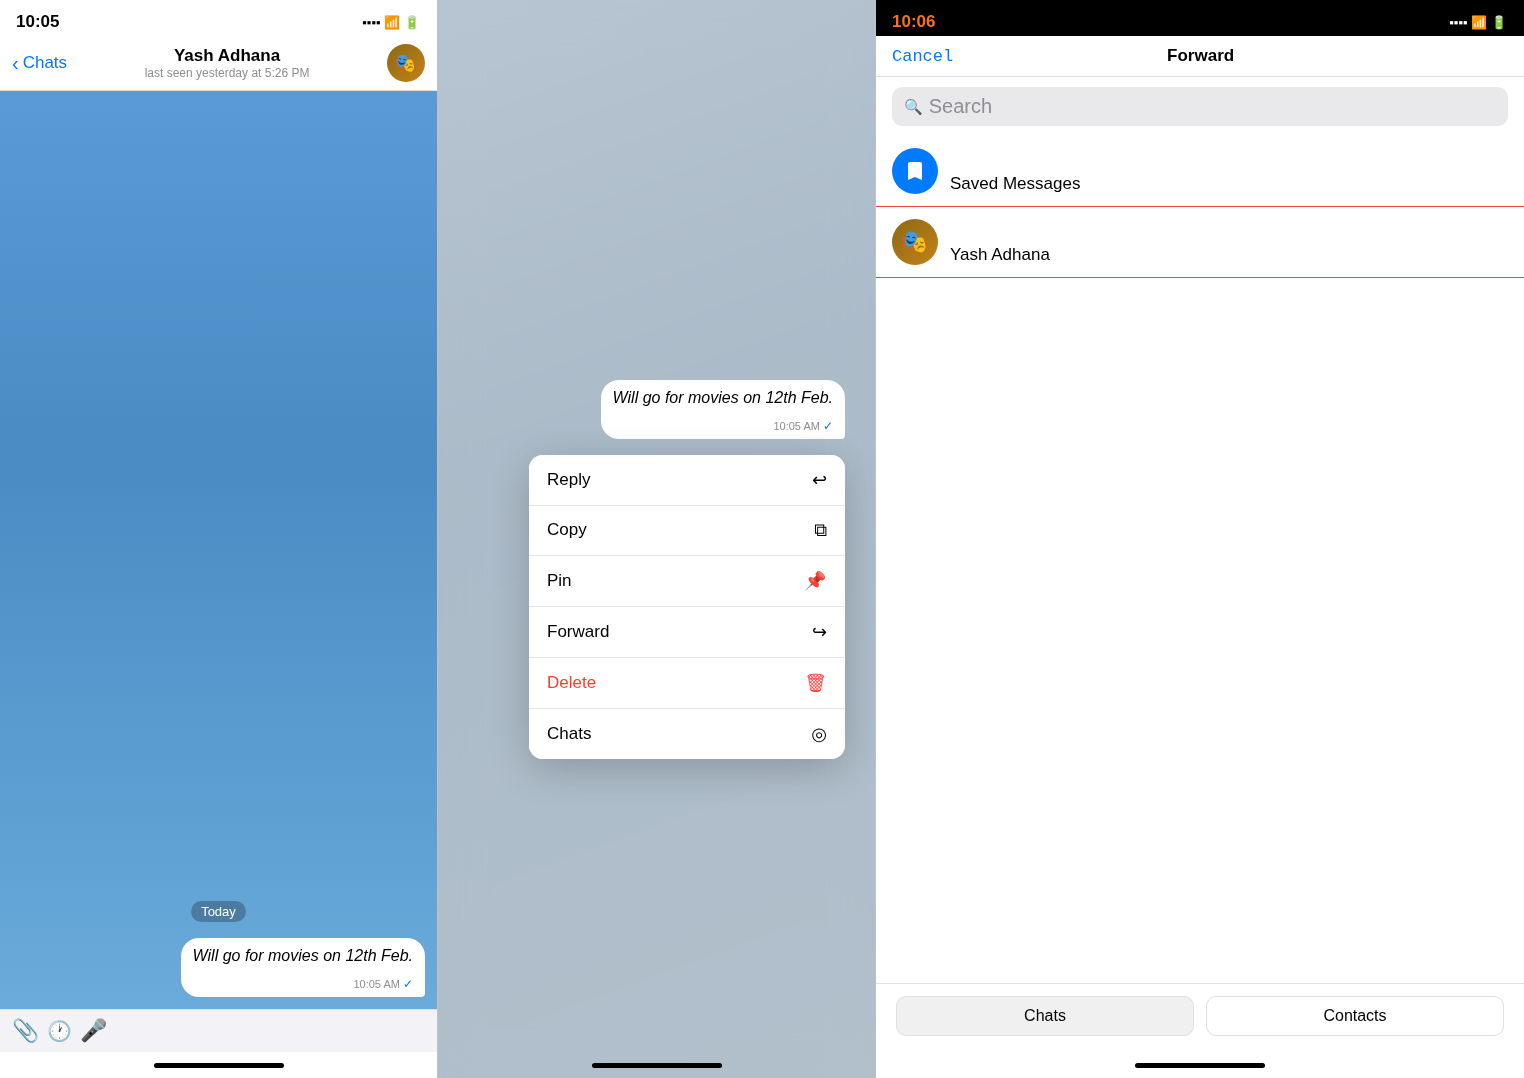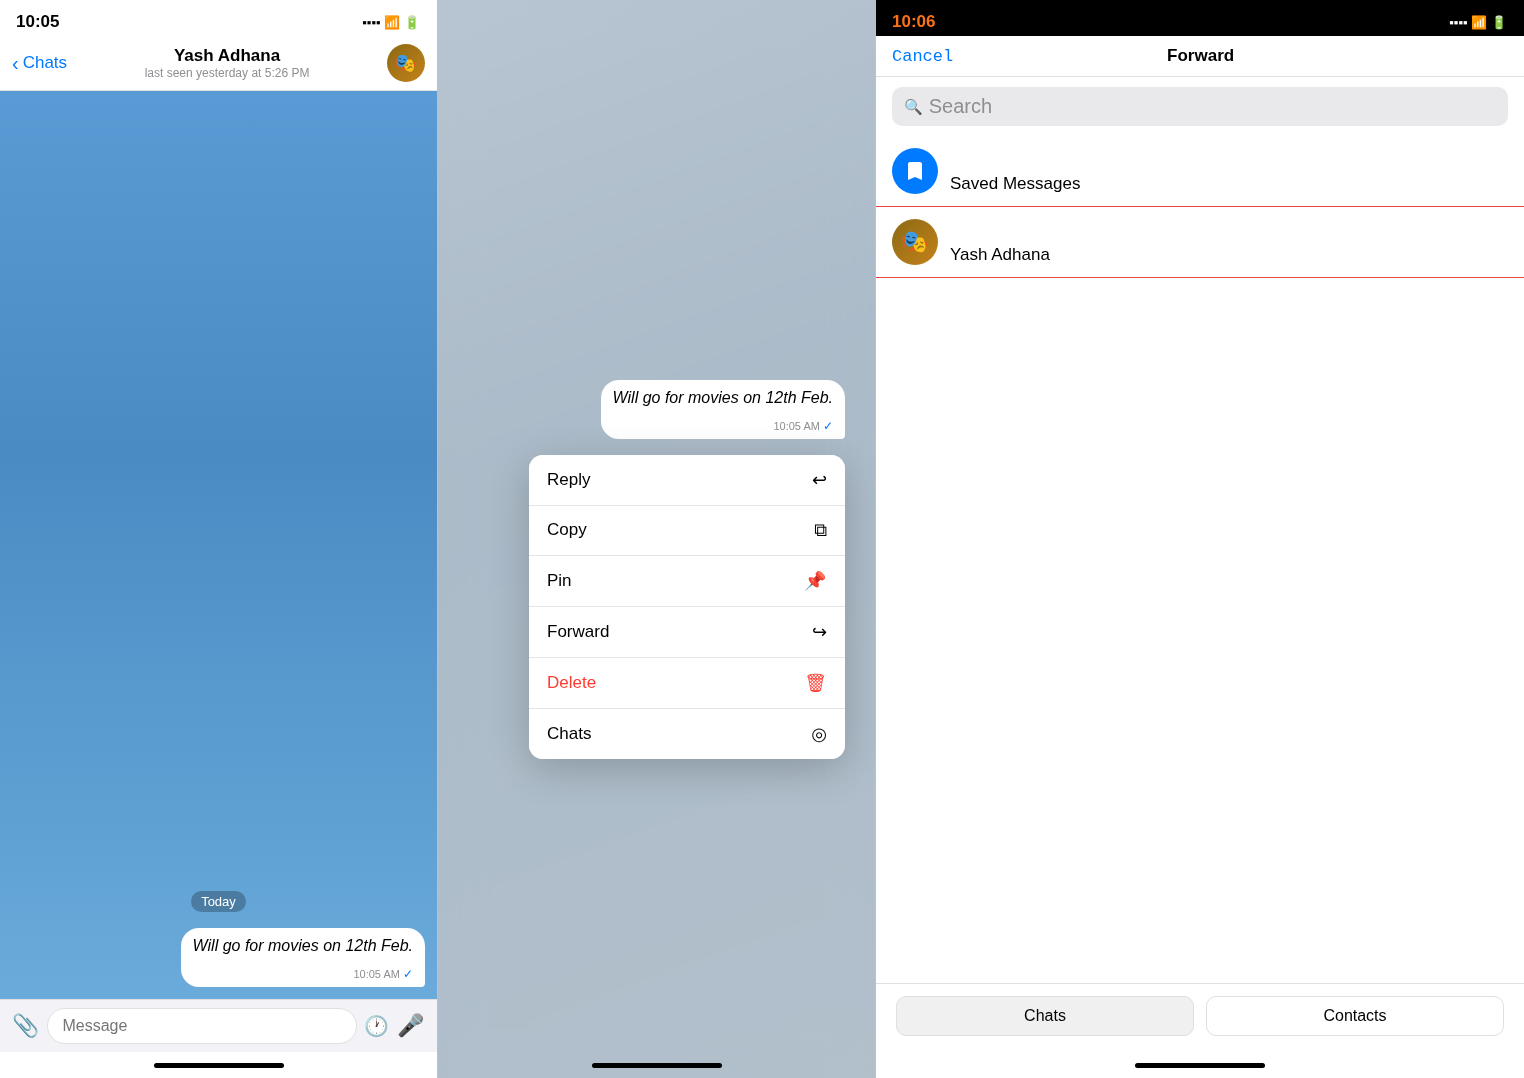--- a/index.html
+++ b/index.html
@@ -461,21 +461,20 @@
       <div class="message-text">Will go for movies on 12th Feb.</div>
       <div class="message-meta">
         <span class="message-time">10:05 AM</span>
         <span class="message-check">✓</span>
       </div>
     </div>
   </div>
 
   <div class="input-bar">
     <span class="input-attach">📎</span>
-    <input class="input-field" type="text" placeholder="Message" style="">
     <span class="input-emoji">🕐</span>
     <span class="input-mic">🎤</span>
   </div>
 
   <div class="home-indicator">
     <div class="home-bar"></div>
   </div>
 </div>
 
 <div class="panel-divider"></div>

